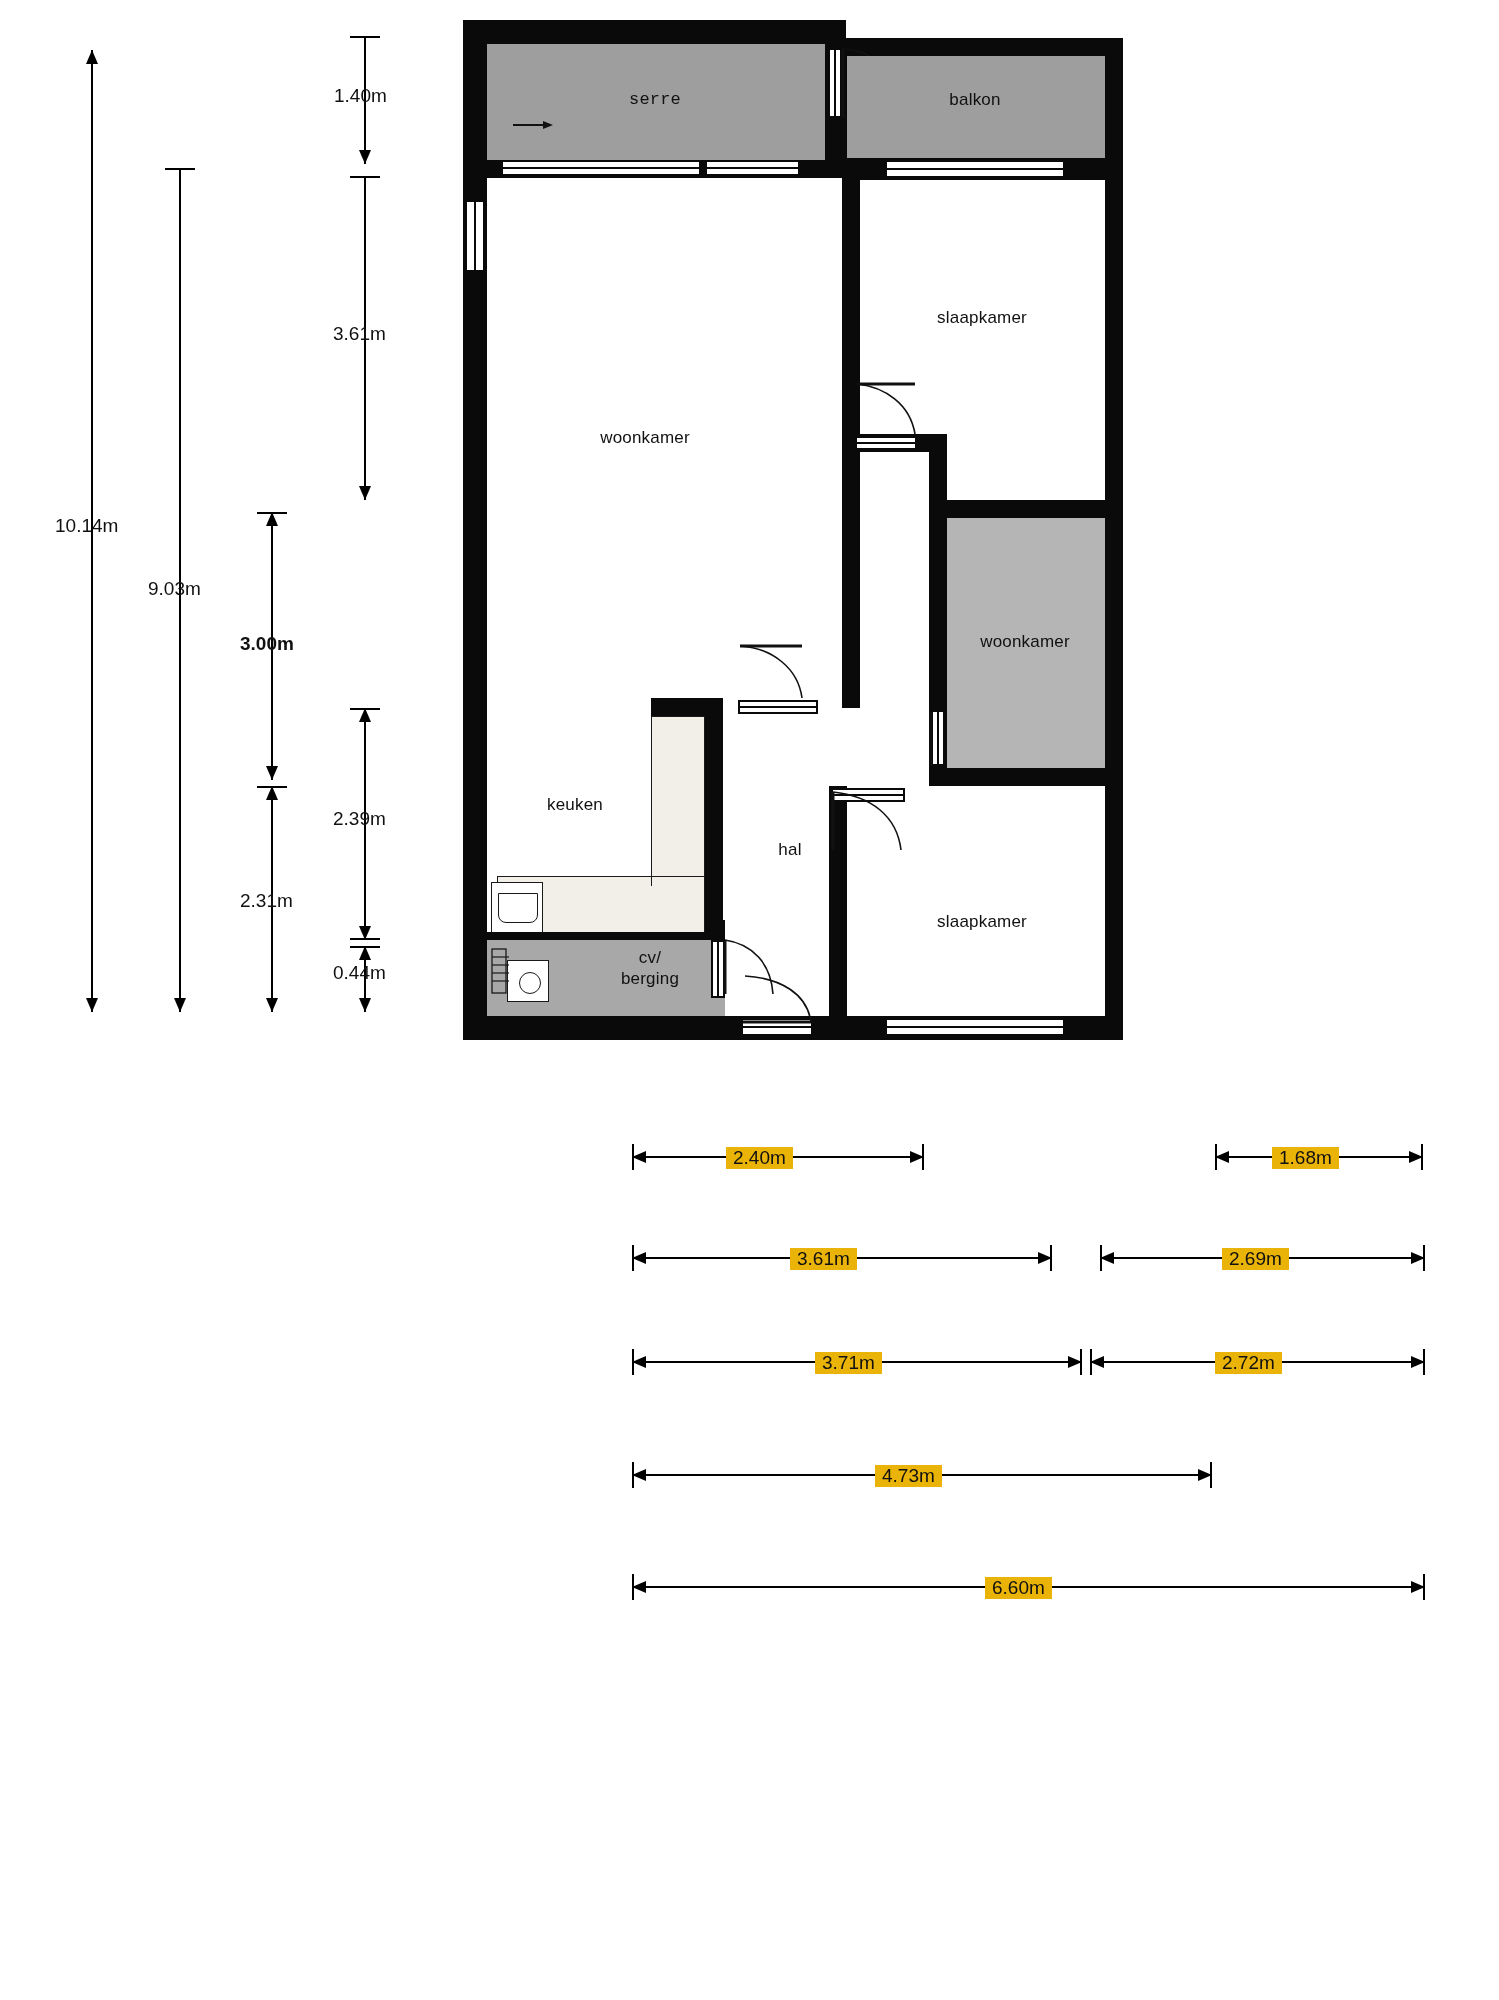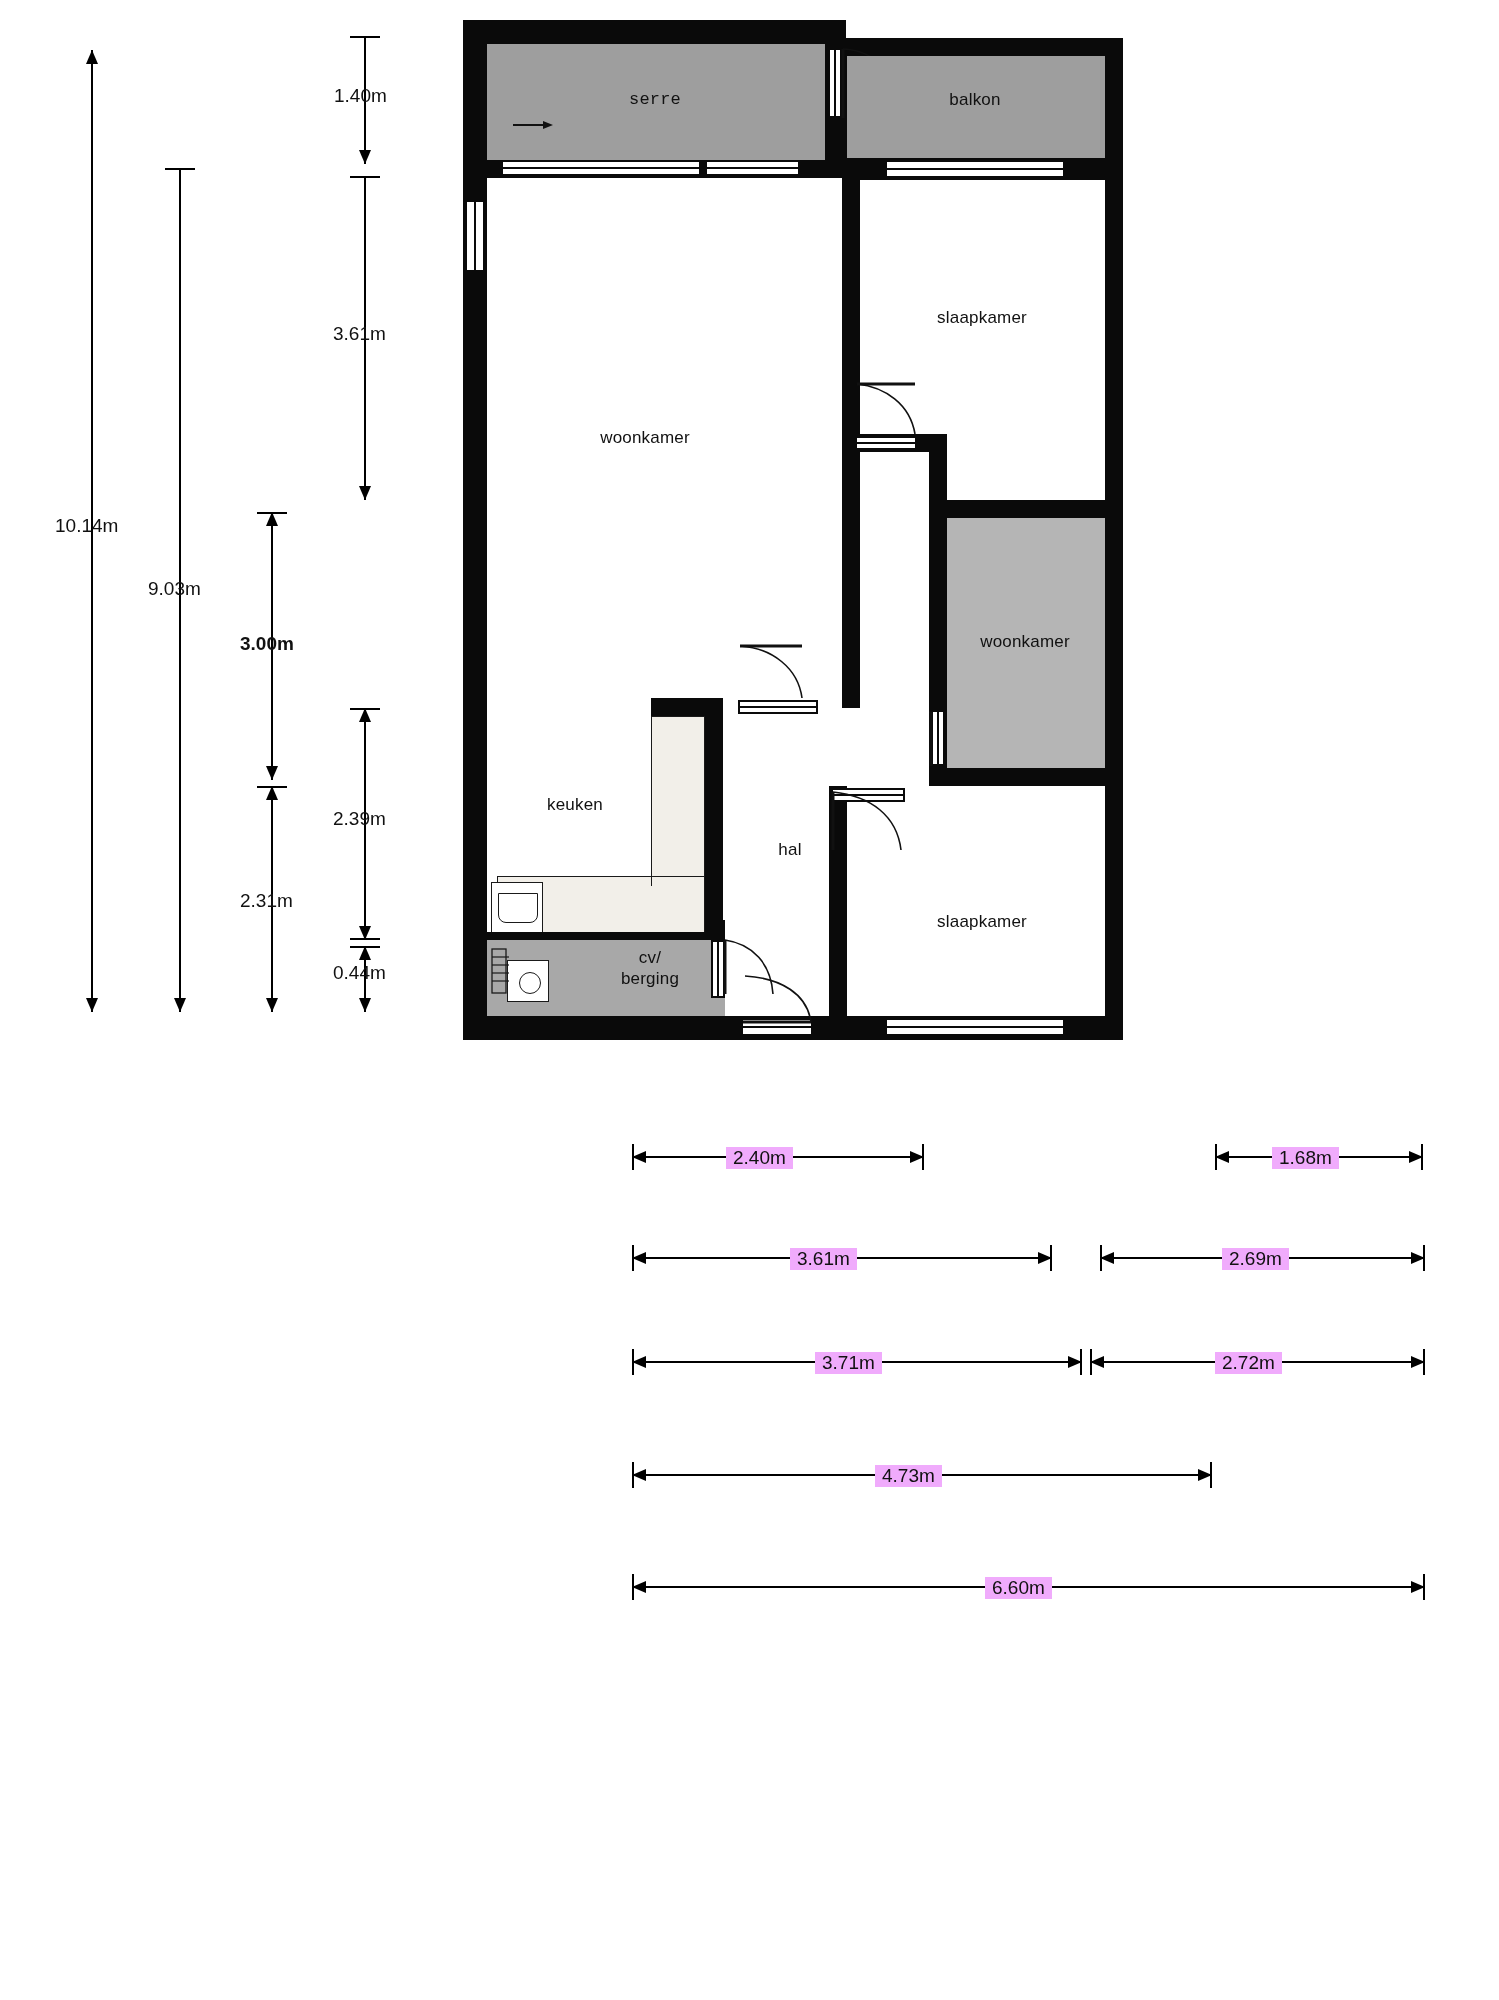--- a/index.html
+++ b/index.html
@@ -105,21 +105,21 @@
     margin-top: -0.75px;
     background: #000;
   }
   .dim-label {
     position: absolute;
     font-size: 19px;
     color: #111;
     white-space: nowrap;
   }
   .dim-label.hcenter {
-    background: #f0abfc;
+    background: #eab308;
     padding: 0 7px;
   }
   .arrow { position: absolute; }
   .arrow svg { display: block; }
 
   
   .fixture {
     position: absolute;
     border: 1.5px solid #1a1a1a;
     box-sizing: border-box;

